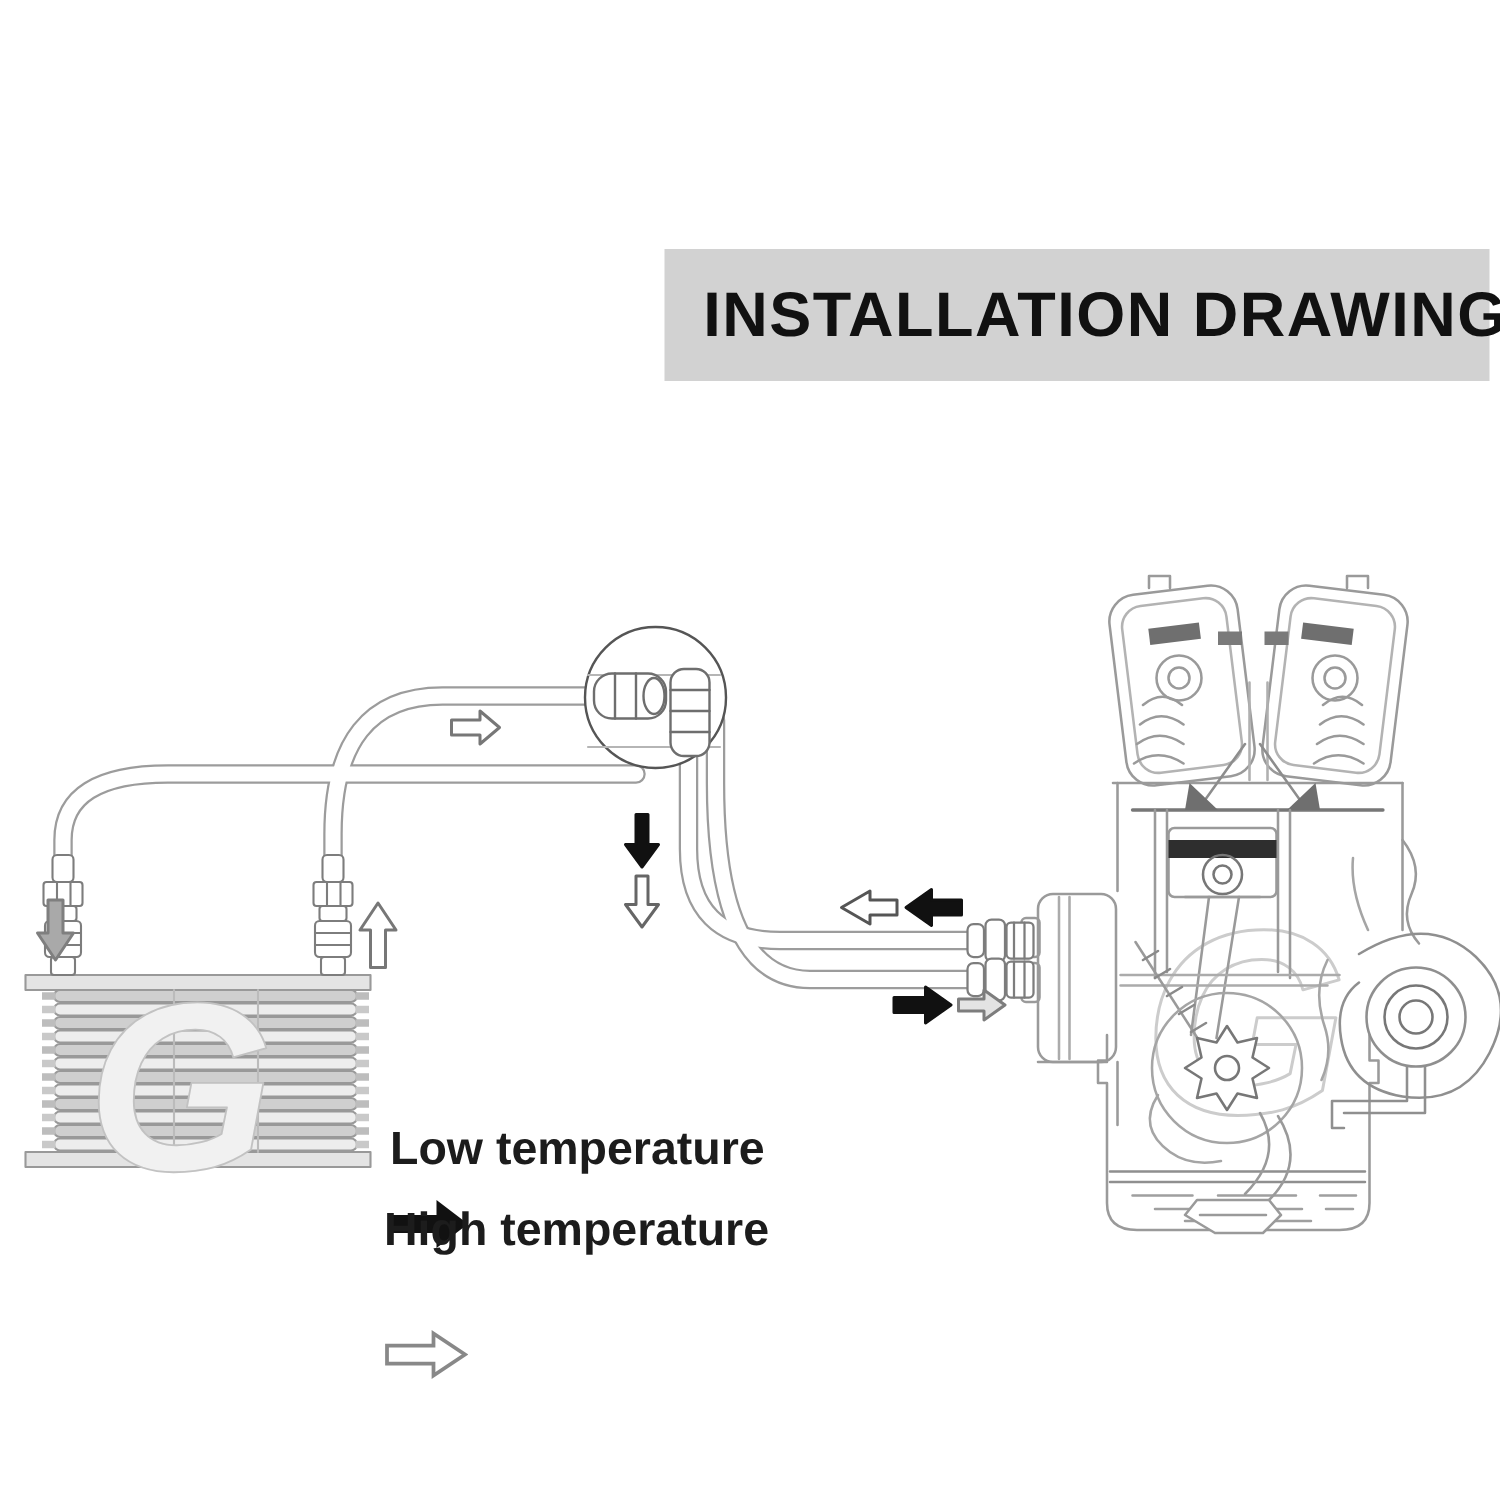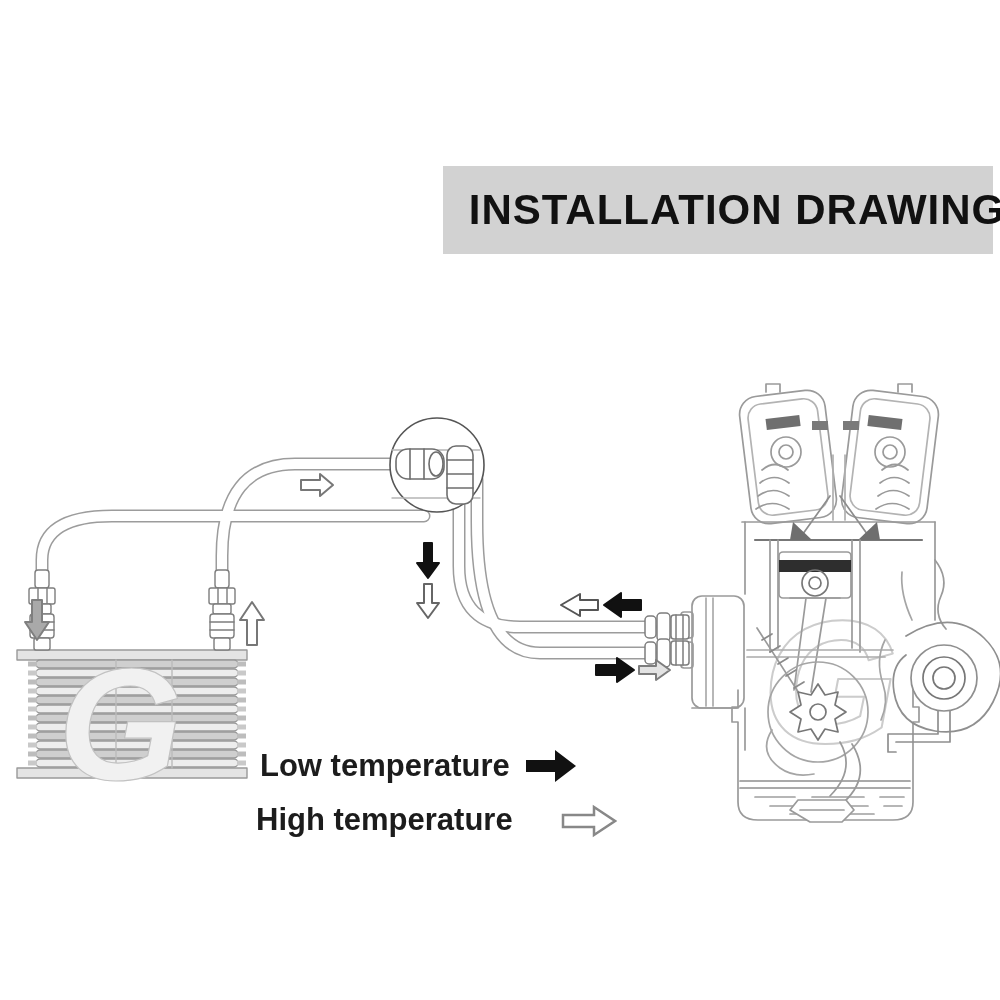--- a/index.html
+++ b/index.html
@@ -9,21 +9,21 @@
   }
   .banner{
     position:absolute;left:443px;top:166px;width:550px;height:88px;
     background:#d2d2d2;display:flex;align-items:center;justify-content:center;
   }
   .banner-text{
     font-size:42px;font-weight:700;color:#111111;letter-spacing:1px;white-space:nowrap;margin-left:38px;
   }
   .diagram-svg{position:absolute;left:0;top:0;width:1000px;height:1000px;}
   .legend-row{
-    position:absolute;display:flex;align-items:flex-end;gap:14px;
+    position:absolute;display:flex;align-items:flex-start;gap:14px;flex-direction:column;
   }
   .legend-row.low{left:260px;top:748px;}
   .legend-row.high{left:256px;top:802px;gap:48px;}
   .legend-label{
     font-size:31px;font-weight:700;color:#1c1c1c;white-space:nowrap;
   }
   .legend-arrow{display:block;}
 </style>
 </head>
 <body>

